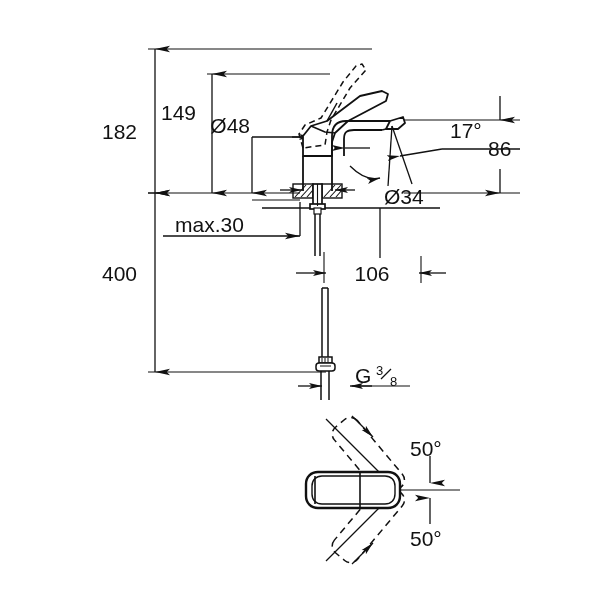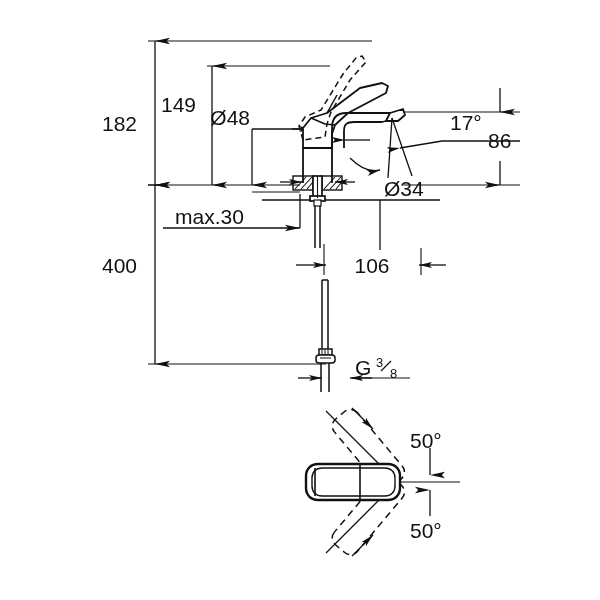--- a/index.html
+++ b/index.html
@@ -1,18 +1,18 @@
 <!DOCTYPE html>
 <html><head>
 <meta charset="utf-8">
 <style>
   html,body{margin:0;padding:0;background:#ffffff;}
   body{width:600px;height:600px;overflow:hidden;
        font-family:"Liberation Sans",sans-serif;color:#1a1a1a;}
-  #stage{position:relative;width:600px;height:460px;background:#fff;}
+  #stage{position:relative;width:600px;height:460px;background:#fff;margin-top:8px;}
   svg{display:block;}
   .dimtext{font-family:"Liberation Sans",sans-serif;font-size:21px;fill:#111;}
   .dimtext-sm{font-family:"Liberation Sans",sans-serif;font-size:13px;fill:#111;}
 </style>
 </head>
 <body>
 
 <div id="stage">
 
   <svg width="600" height="600" viewBox="0 0 600 600" shape-rendering="geometricPrecision">

